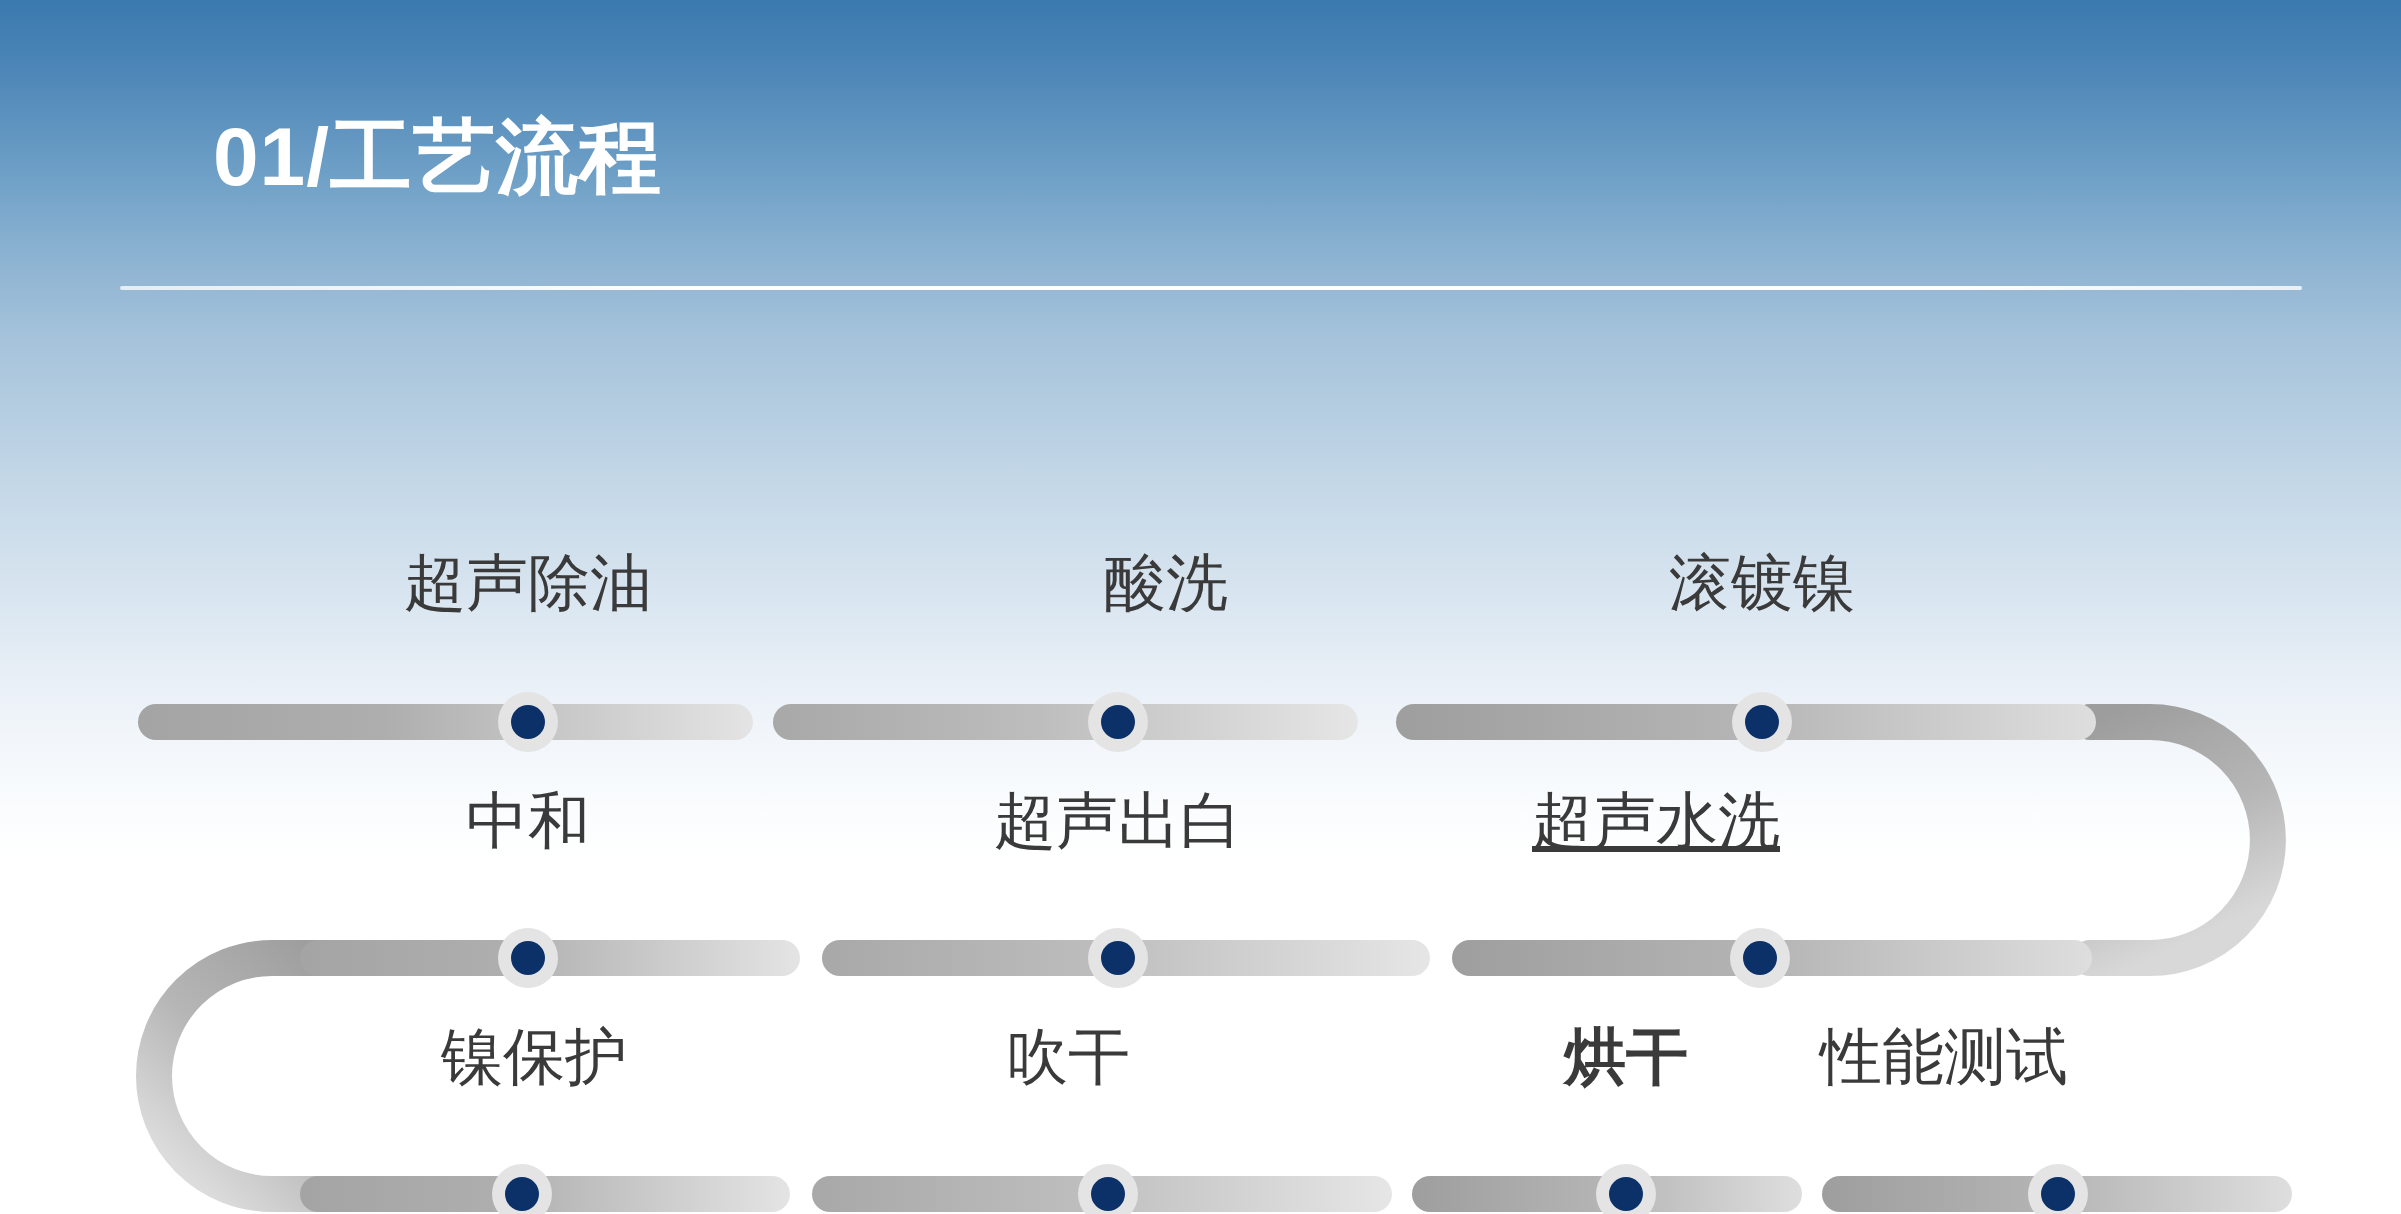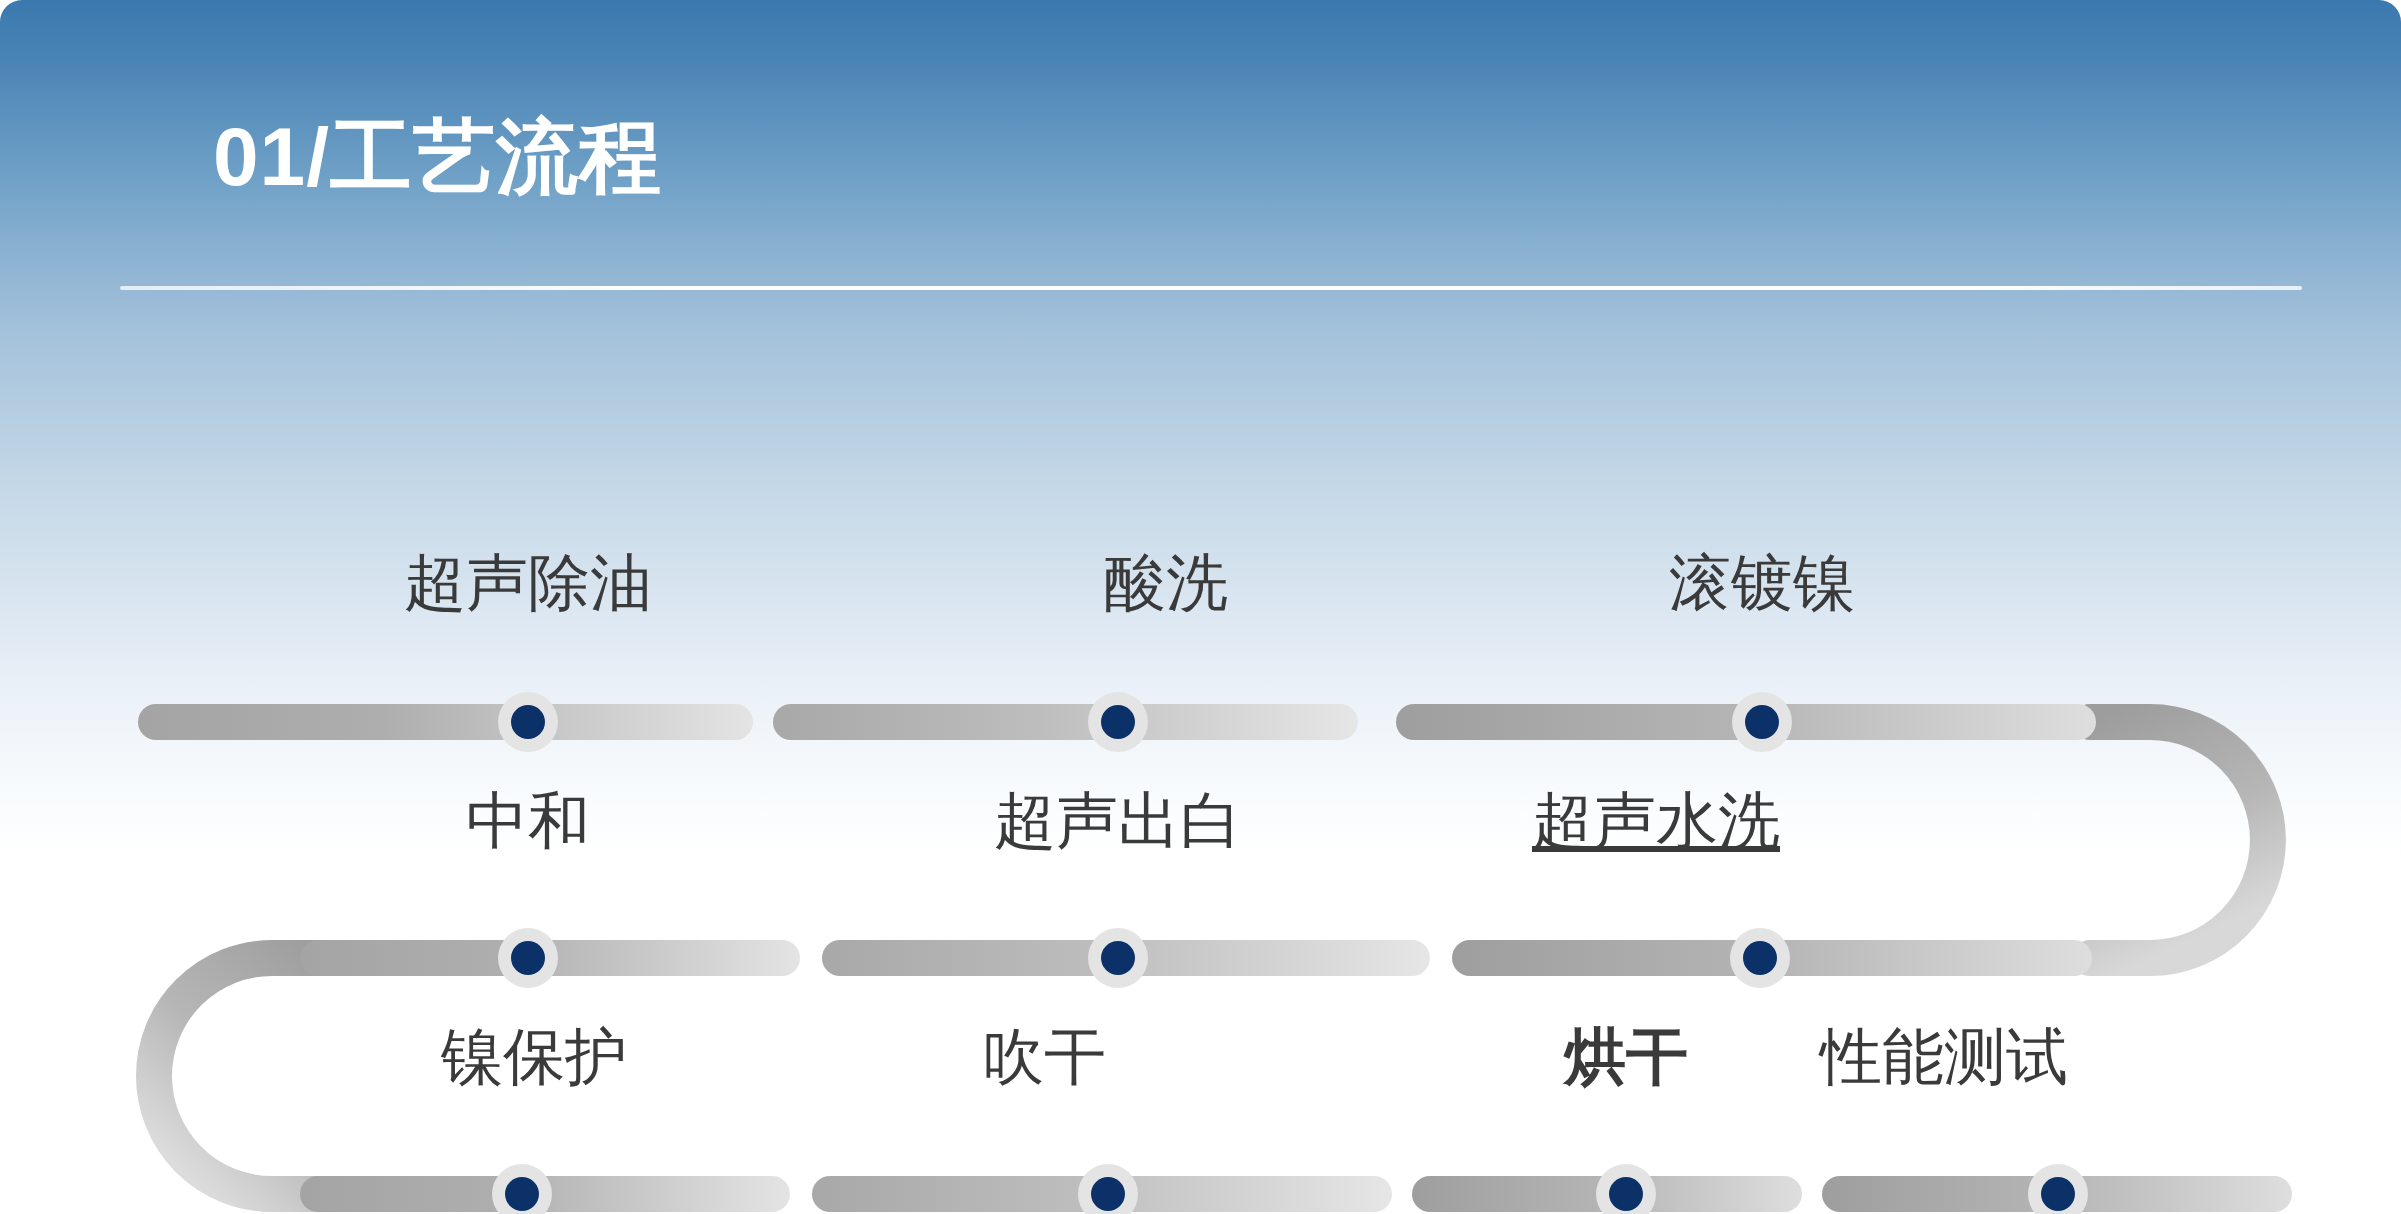--- a/index.html
+++ b/index.html
@@ -20,21 +20,20 @@
         #8db3d2 260px,
         #a3c1da 330px,
         #b7cfe2 420px,
         #cbdcea 520px,
         #dde8f2 620px,
         #eef3f9 710px,
         #f8fbfd 790px,
         #ffffff 860px,
         #ffffff 1214px);
     overflow: hidden;
-    border-radius: 22px;
   }
 
   
   #page-title {
     position: absolute;
     left: 213px;
     top: 112px;
     font-size: 82px;
     font-weight: bold;
     color: #ffffff;
@@ -189,21 +188,21 @@
   </div>
   <div class="node" style="left:1118px; top:958px;">
     <span class="dot"></span>
   </div>
   <div class="node" style="left:1760px; top:958px;">
     <span class="dot"></span>
   </div>
 
   <div class="row-labels" style="top:1026px;">
     <div class="flow-label" style="left:522px;margin-left:12px;">镍保护</div>
-    <div class="flow-label" style="left:1044px;text-align:right;">吹干</div>
+    <div class="flow-label" style="left:1068px;text-align:right;">吹干</div>
     <div class="flow-label" style="left:1626px;font-weight:bold;">烘干</div>
     <div class="flow-label" style="left:1944px;">性能测试</div>
   </div>
 
   <div class="node" style="left:522px;  top:1194px;">
     <span class="dot"></span>
   </div>
   <div class="node" style="left:1108px; top:1194px;">
     <span class="dot"></span>
   </div>

